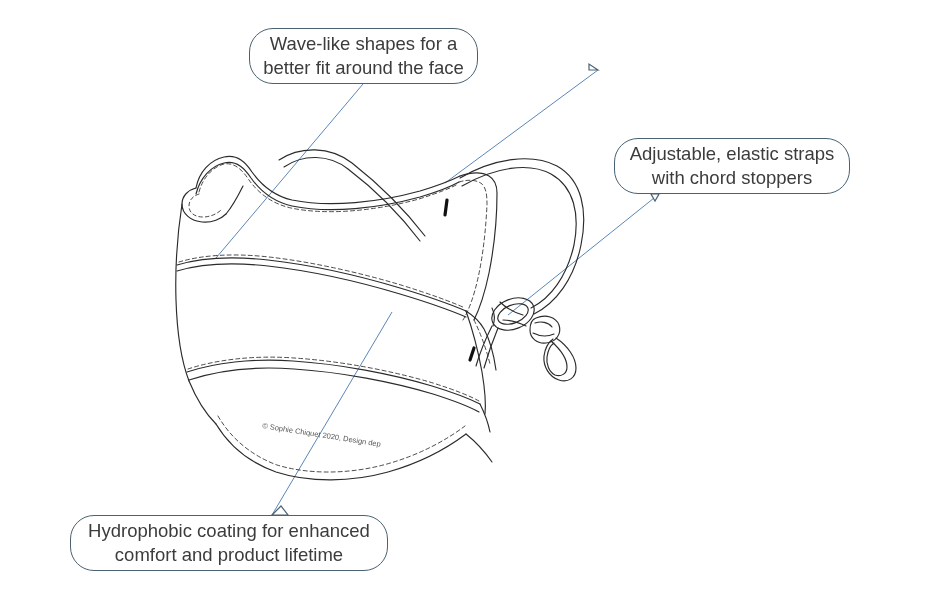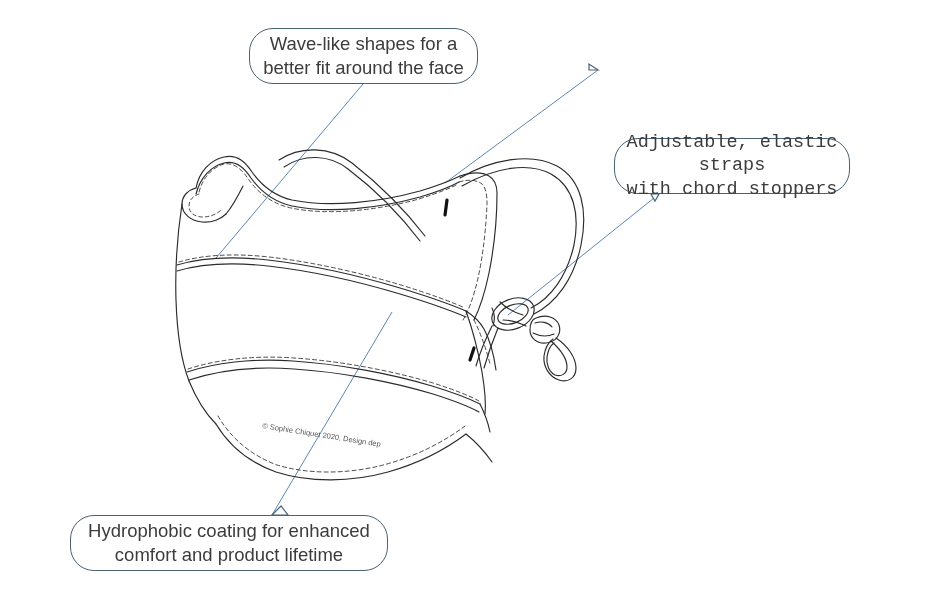--- a/index.html
+++ b/index.html
@@ -38,21 +38,21 @@
     text-align: center;
     display: flex;
     align-items: center;
     justify-content: center;
     padding: 4px 10px;
     white-space: pre-line;
     z-index: 5;
   }
   #callout-wave   { left: 249px; top: 28px;  width: 229px; height: 56px; }
   #callout-fold   { left: 589px; top: 39px;  width: 228px; height: 31px; }
-  #callout-straps { left: 614px; top: 138px; width: 236px; height: 56px; font-family: Liberation Mono, monospace; }
+  #callout-straps { left: 614px; top: 138px; width: 236px; height: 56px; }
   #callout-hydro  { left: 70px;  top: 515px; width: 318px; height: 56px; }
 </style>
 </head>
 <body>
 
 <div id="canvas">
 
   <svg id="artwork" viewBox="0 0 941 609">
 
     <g stroke="#5b86b8" stroke-width="1" fill="none">

